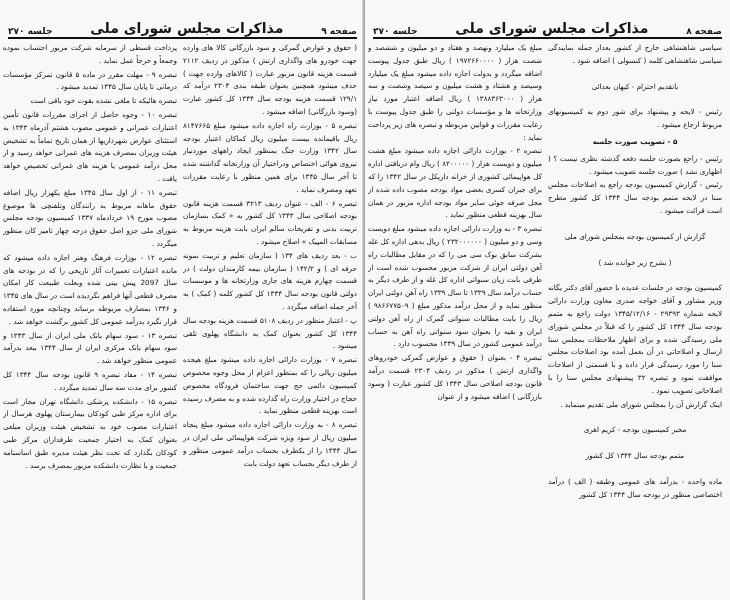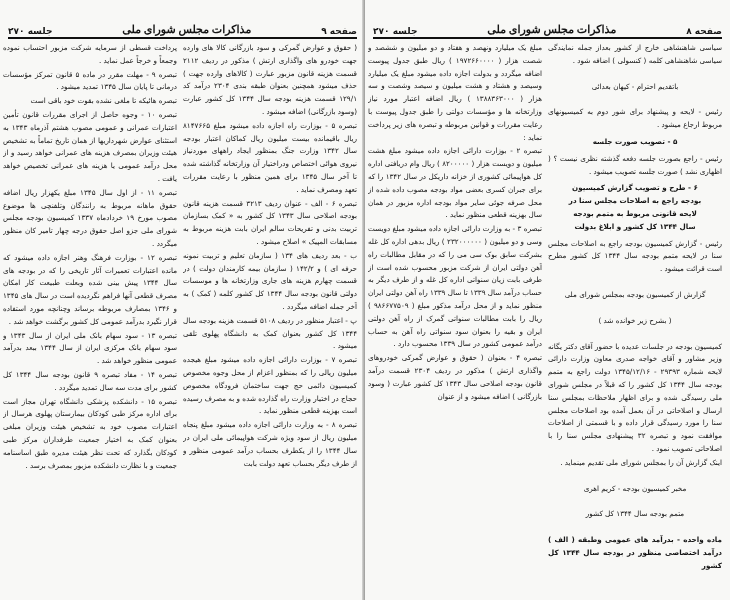--- a/index.html
+++ b/index.html
@@ -21,30 +21,30 @@
       background:linear-gradient(90deg,#d8d8d6,#9a9a98 50%,#d8d8d6);
     }
     .header {
       position:absolute; top:22px; left:8px; right:8px; height:14px;
       display:flex; justify-content:space-between; align-items:flex-end;
       direction:rtl;
       font-weight:bold; font-size:9px;
       border-bottom:2px solid #111;
       padding-bottom:1px;
     }
-    .header .mid { font-size:11px;font-family:Liberation Serif, serif; }
+    .header .mid { font-size:14px; }
     .col {
       position:absolute; top:42px; height:555px; width:174px;
       direction:rtl; text-align:justify;
       font-size:7.2px; line-height:12.8px;
       overflow:hidden;
     }
     .col p { margin:0 0 1px 0; }
     .col .sec { font-weight:bold; text-align:center; margin:4px 16px; }
-    .col .note-head { font-weight:bold; }
+    .col .note-head { font-weight:normal; }
     .col .center { text-align:center; margin:13px 0; }
     .left .col.c1 { right:8px; }
     .left .col.c2 { right:188px; }
     .right .col.c1 { right:8px; }
     .right .col.c2 { right:188px; }
   </style>
 </head>
 <body>
 
 <div class="page left">
@@ -61,42 +61,41 @@
     <p>پ - اعتبار منظور در ردیف ۵۱۰۸ قسمت هزینه بودجه سال ۱۳۴۴ کل کشور بعنوان کمک به دانشگاه پهلوی تلقی میشود .</p>
     <p>تبصره ۷ - بوزارت دارائی اجازه داده میشود مبلغ هیجده میلیون ریالی را که بمنظور اعزام از محل وجوه مخصوص کمیسیون دائمی حج جهت ساختمان فرودگاه مخصوص حجاج در اختیار وزارت راه گذارده شده و به مصرف رسیده است بهزینه قطعی منظور نماید .</p>
     <p>تبصره ۸ - به وزارت دارائی اجازه داده میشود مبلغ پنجاه میلیون ریال از سود ویژه شرکت هواپیمائی ملی ایران در سال ۱۳۴۴ را از یکطرف بحساب درآمد عمومی منظور و از طرف دیگر بحساب تعهد دولت بابت</p>
   </div>
   <div class="col c2">
     <p>پرداخت قسطی از سرمایه شرکت مزبور احتساب نموده وجمعاً و خرجاً عمل نماید .</p>
     <p>تبصره ۹ - مهلت مقرر در ماده ۵ قانون تمرکز مؤسسات درمانی تا پایان سال ۱۳۴۵ تمدید میشود .</p>
     <p>تبصره هائیکه تا ملغی نشده بقوت خود باقی است</p>
     <p>تبصره ۱۰ - وجوه حاصل از اجرای مقررات قانون تأمین اعتبارات عمرانی و عمومی مصوب هشتم آذرماه ۱۳۴۳ به استثنای عوارض شهرداریها از همان تاریخ تماماً به تشخیص هیئت وزیران بمصرف هزینه های عمرانی خواهد رسید و از محل درآمد عمومی یا هزینه های عمرانی تخصیص خواهد یافت .</p>
     <p>تبصره ۱۱ - از اول سال ۱۳۴۵ مبلغ یکهزار ریال اضافه حقوق ماهانه مربوط به رانندگان وتلفنچی ها موضوع مصوب مورخ ۱۹ خردادماه ۱۳۳۷ کمیسیون بودجه مجلس شورای ملی جزو اصل حقوق درجه چهار تامیر کان منظور میگردد .</p>
-    <p>تبصره ۱۲ - بوزارت فرهنگ وهنر اجازه داده میشود که مانده اعتبارات تعمیرات آثار تاریخی را که در بودجه های سال ۱۳۴۴ پیش بینی شده وبعلت طبیعت کار امکان مصرف قطعی آنها فراهم نگردیده است در سال های ۱۳۴۵ و ۱۳۴۶ بمصارف مربوطه برساند وچنانچه مورد استفاده قرار نگیرد بدرآمد عمومی کل کشور برگشت خواهد شد .</p>
+    <p>تبصره ۱۲ - بوزارت فرهنگ وهنر اجازه داده میشود که مانده اعتبارات تعمیرات آثار تاریخی را که در بودجه های سال 2097 پیش بینی شده وبعلت طبیعت کار امکان مصرف قطعی آنها فراهم نگردیده است در سال های ۱۳۴۵ و ۱۳۴۶ بمصارف مربوطه برساند وچنانچه مورد استفاده قرار نگیرد بدرآمد عمومی کل کشور برگشت خواهد شد .</p>
     <p>تبصره ۱۳ - سود سهام بانک ملی ایران از سال ۱۳۴۳ و سود سهام بانک مرکزی ایران از سال ۱۳۴۴ ببعد بدرآمد عمومی منظور خواهد شد .</p>
     <p>تبصره ۱۴ - مفاد تبصره ۹ قانون بودجه سال ۱۳۴۴ کل کشور برای مدت سه سال تمدید میگردد .</p>
     <p>تبصره ۱۵ - دانشکده پزشکی دانشگاه تهران مجاز است برای اداره مرکز طبی کودکان بیمارستان پهلوی هرسال از اعتبارات مصوب خود به تشخیص هیئت وزیران مبلغی بعنوان کمک به اختیار جمعیت طرفداران مرکز طبی کودکان بگذارد که تحت نظر هیئت مدیره طبق اساسنامه جمعیت و با نظارت دانشکده مزبور بمصرف برسد .</p>
   </div>
 </div>
 
 <div class="gutter"></div>
 
 <div class="page right">
   <div class="header">
     <span>صفحه ۸</span>
     <span class="mid">مذاکرات مجلس شورای ملی</span>
     <span>جلسه ۲۷۰</span>
   </div>
   <div class="col c1">
     <p>سیاسی شاهنشاهی خارج از کشور بعداز جمله نمایندگی سیاسی شاهنشاهی کلمه ( کنسولی ) اضافه شود .</p>
     <p class="center">باتقدیم احترام - کیهان بعدائی</p>
     <p>رئیس - لایحه و پیشنهاد برای شور دوم به کمیسیونهای مربوط ارجاع میشود .</p>
     <p class="sec">۵ - تصویب صورت جلسه</p>
     <p>رئیس - راجع بصورت جلسه دفعه گذشته نظری نیست ؟ ( اظهاری نشد ) صورت جلسه تصویب میشود .</p>
-    <p class="sec">۶ - طرح و تصویب گزارش کمیسیون بودجه راجع به اصلاحات مجلس سنا در لایحه قانونی مربوط به متمم بودجه سال ۱۳۴۴ کل کشور و ابلاغ بدولت</p>
     <p>رئیس - گزارش کمیسیون بودجه راجع به اصلاحات مجلس سنا در لایحه متمم بودجه سال ۱۳۴۴ کل کشور مطرح است قرائت میشود .</p>
     <p class="center">گزارش از کمیسیون بودجه بمجلس شورای ملی</p>
     <p class="center">( بشرح زیر خوانده شد )</p>
     <p>کمیسیون بودجه در جلسات عدیده با حضور آقای دکتر یگانه وزیر مشاور و آقای خواجه صدری معاون وزارت دارائی لایحه شماره ۲۹۳۹۳ - ۱۳۴۵/۱۲/۱۶ دولت راجع به متمم بودجه سال ۱۳۴۴ کل کشور را که قبلاً در مجلس شورای ملی رسیدگی شده و برای اظهار ملاحظات بمجلس سنا ارسال و اصلاحاتی در آن بعمل آمده بود اصلاحات مجلس سنا را مورد رسیدگی قرار داده و با قسمتی از اصلاحات موافقت نمود و تبصره ۳۲ پیشنهادی مجلس سنا را با اصلاحاتی تصویب نمود .</p>
     <p>اینک گزارش آن را بمجلس شورای ملی تقدیم مینماید .</p>
     <p class="center">مخبر کمیسیون بودجه - کریم اهری</p>
     <p class="center">متمم بودجه سال ۱۳۴۴ کل کشور</p>
     <p class="note-head">ماده واحده - بدرآمد های عمومی وطبقه ( الف ) درآمد اختصاصی منظور در بودجه سال ۱۳۴۴ کل کشور</p>
   </div>
   <div class="col c2">

